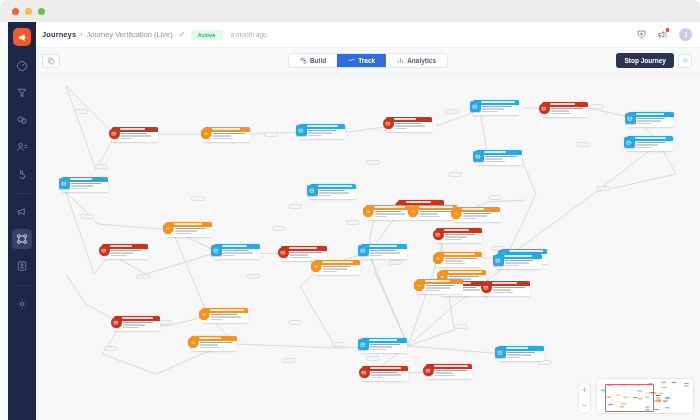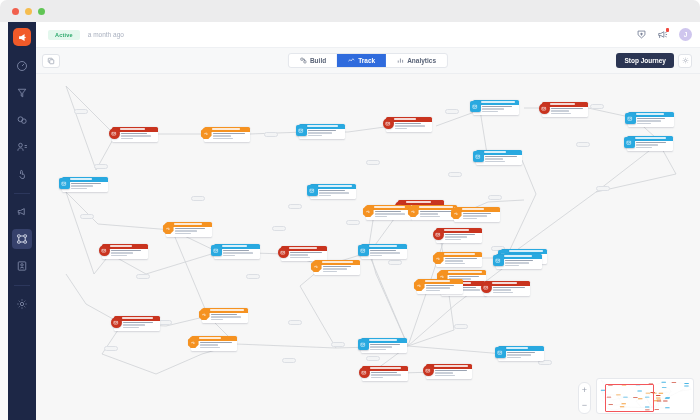--- a/index.html
+++ b/index.html
@@ -336,20 +336,28 @@
           <path d="M8 1.8v1.6M8 12.6v1.6M1.8 8h1.6M12.6 8h1.6M3.7 3.7l1.1 1.1M11.2 11.2l1.1 1.1M12.3 3.7l-1.1 1.1M4.8 11.2l-1.1 1.1"></path>
         </svg>
       </div>
 
       <div class="nav-spacer"></div>
     </nav>
 
     <div id="main">
 
       <div id="topbar">
+        <div id="breadcrumb">
+          <span id="crumb-root">Journeys</span>
+          <span id="crumb-sep">›</span>
+          <span id="crumb-current">Journey Verification (Live)</span>
+          <svg id="edit-pencil" viewBox="0 0 16 16" fill="none" stroke="#a8b0c0" stroke-width="1.4">
+            <path d="M11.5 2.5l2 2L6 12l-2.6.6L4 10z"></path>
+          </svg>
+        </div>
         <span id="status-badge">Active</span>
         <span id="timestamp">a month ago</span>
 
         <div class="topbar-spacer"></div>
 
         <div id="topbar-actions">
           <div class="topbar-icon">
             <svg viewBox="0 0 16 16" fill="none" stroke="#6f7890" stroke-width="1.2">
               <path d="M3 3h10v5.5L8 13 3 8.5z"></path>
                 <path d="M8 5.5v4M5.8 7.2h4.4"></path>

